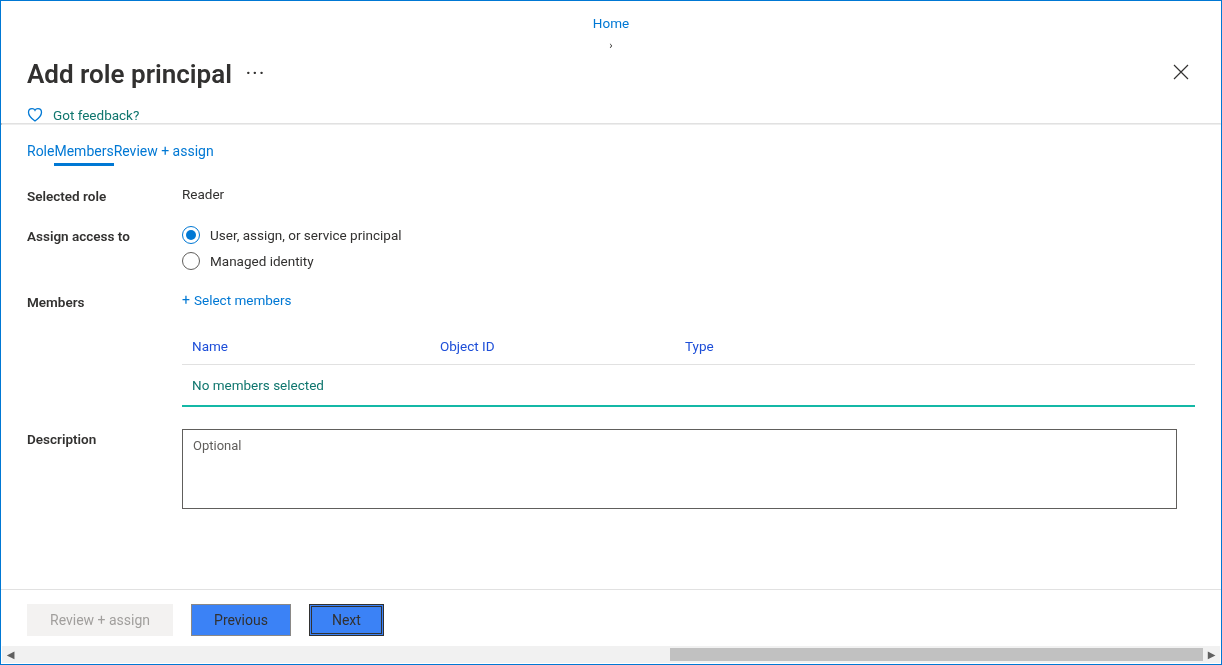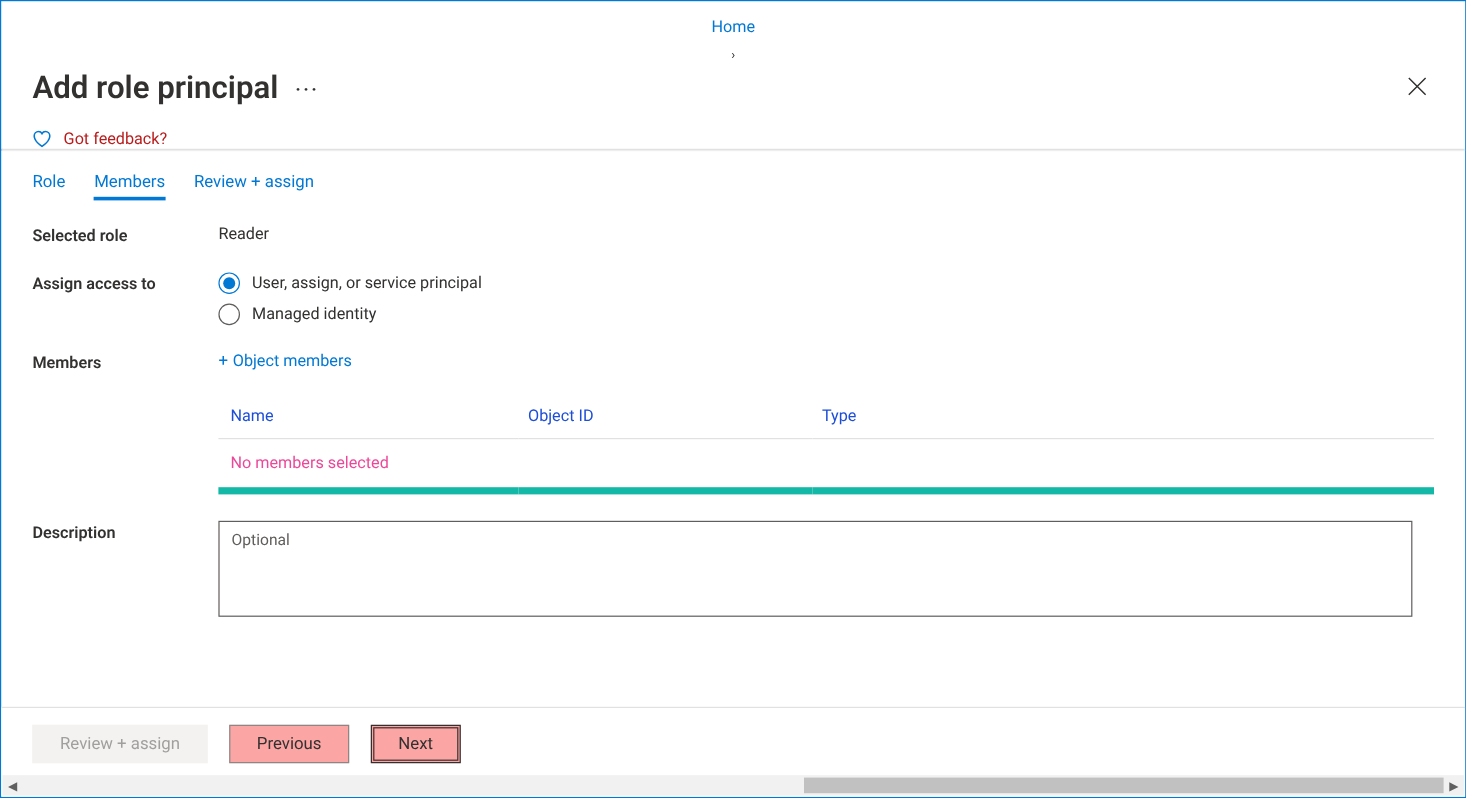--- a/index.html
+++ b/index.html
@@ -19,30 +19,30 @@
     overflow: hidden;
   }
   .header-area { padding: 14px 26px 0 26px; flex: 0 0 auto; }
   .breadcrumb { font-size: 13.5px; color: #0078d4; display: flex; align-items: center; gap: 8px; margin-bottom: 6px; flex-direction: column; }
   .breadcrumb a { color: #0078d4; text-decoration: none; }
   .bc-sep { color: #323130; font-size: 11px; }
   .title-row { display: flex; align-items: center; justify-content: space-between; padding-right: 0; margin-bottom: 18px; }
   .page-title { font-size: 26px; font-weight: 600; color: #323130; display: flex; align-items: center; gap: 14px; }
   .title-more { letter-spacing: 2px; font-size: 16px; color: #323130; cursor: pointer; }
   .close-x { font-size: 18px; cursor: pointer; padding: 6px; line-height: 1; }
-  .feedback-row { display: flex; align-items: center; gap: 10px; padding-bottom: 0; color: #b91c1c; cursor: pointer; }
+  .feedback-row { display: flex; align-items: center; gap: 10px; padding-bottom: 0; color: #0f766e; cursor: pointer; }
   .heart-icon { width: 16px; height: 16px; color: #0078d4; }
   .divider { border-top: 1px solid #e1e1e1; margin: 0; }
   .scroll-area {
     flex: 1 1 auto;
     overflow-y: scroll;
     padding: 0 26px 20px 26px;
     position: relative;
   }
-  .tabs { display: flex; gap: 24px; padding: 18px 0 20px 0; font-size: 14px; }
+  .tabs { display: flex; padding: 18px 0 20px 0; font-size: 14px; }
   .tab { color: #0078d4; cursor: pointer; padding-bottom: 4px; border-bottom: 3px solid transparent; }
   .tab.active { border-bottom-color: #0078d4; font-weight: 400; }
   .form-row { display: flex; align-items: flex-start; margin-bottom: 22px; }
   .form-row .label { width: 155px; flex: 0 0 155px; font-weight: 600; color: #323130; padding-top: 2px; }
   .form-row .value { flex: 1; color: #323130; }
   .radio-group { display: flex; flex-direction: column; gap: 8px; }
   .radio-item { display: flex; align-items: center; gap: 10px; cursor: pointer; }
   .radio-outer {
     width: 18px; height: 18px; border-radius: 50%;
     border: 1px solid #605e5c;
@@ -58,22 +58,22 @@
   .select-link { color: #0078d4; cursor: pointer; display: inline-flex; align-items: center; gap: 4px; }
   .plus-icon { font-size: 14px; line-height: 1; }
   .members-table { width: 100%; margin-top: 22px; border-collapse: collapse; }
   .members-table th {
     text-align: left; font-weight: 400; color: #1d4ed8;
     padding: 8px 8px 10px 8px; font-size: 13.5px;
     border-bottom: 1px solid #e1e1e1;
   }
   .members-table th:first-child { padding-left: 10px; }
   .members-table td {
-    padding: 12px 8px 12px 10px; color: #ec4899;
-    border-bottom: 6px solid #14b8a6;
+    padding: 12px 8px 12px 10px; color: #0f766e;
+    border-bottom: 2px solid #14b8a6;
   }
   .desc-textarea {
     width: 995px; max-width: 100%;
     height: 80px;
     border: 1px solid #605e5c;
     padding: 8px 10px;
     font-family: inherit; font-size: 13px;
     resize: none;
     color: #323130;
   }
@@ -82,21 +82,21 @@
     flex: 0 0 auto;
     border-top: 1px solid #e1e1e1;
     padding: 14px 26px 28px 26px;
     display: flex; gap: 18px; align-items: center;
     background: #fff;
   }
   .btn {
     height: 32px; padding: 0 22px;
     font-size: 14px; font-family: inherit;
     border: 1px solid #8a8886;
-    background: #fca5a5; color: #323130;
+    background: #3b82f6; color: #323130;
     cursor: pointer;
   }
   .btn.disabled {
     background: #f3f2f1; color: #a19f9d;
     border: 1px solid #f3f2f1; cursor: default;
   }
   .btn.focused {
     border: 1px solid #323130;
     outline: 1px solid #323130; outline-offset: -3px;
   }
@@ -184,21 +184,21 @@
           </div>
         </div>
       </div>
     </div>
 
     <div class="form-row">
       <div class="label">Members</div>
       <div class="value">
         <span class="select-link">
           <span class="plus-icon">+</span>
-          <span>Object members</span>
+          <span>Select members</span>
         </span>
 
         <table class="members-table">
           <thead>
             <tr>
               <th class="col-name">Name</th>
               <th class="col-obj">Object ID</th>
               <th>Type</th>
             </tr>
           </thead>

